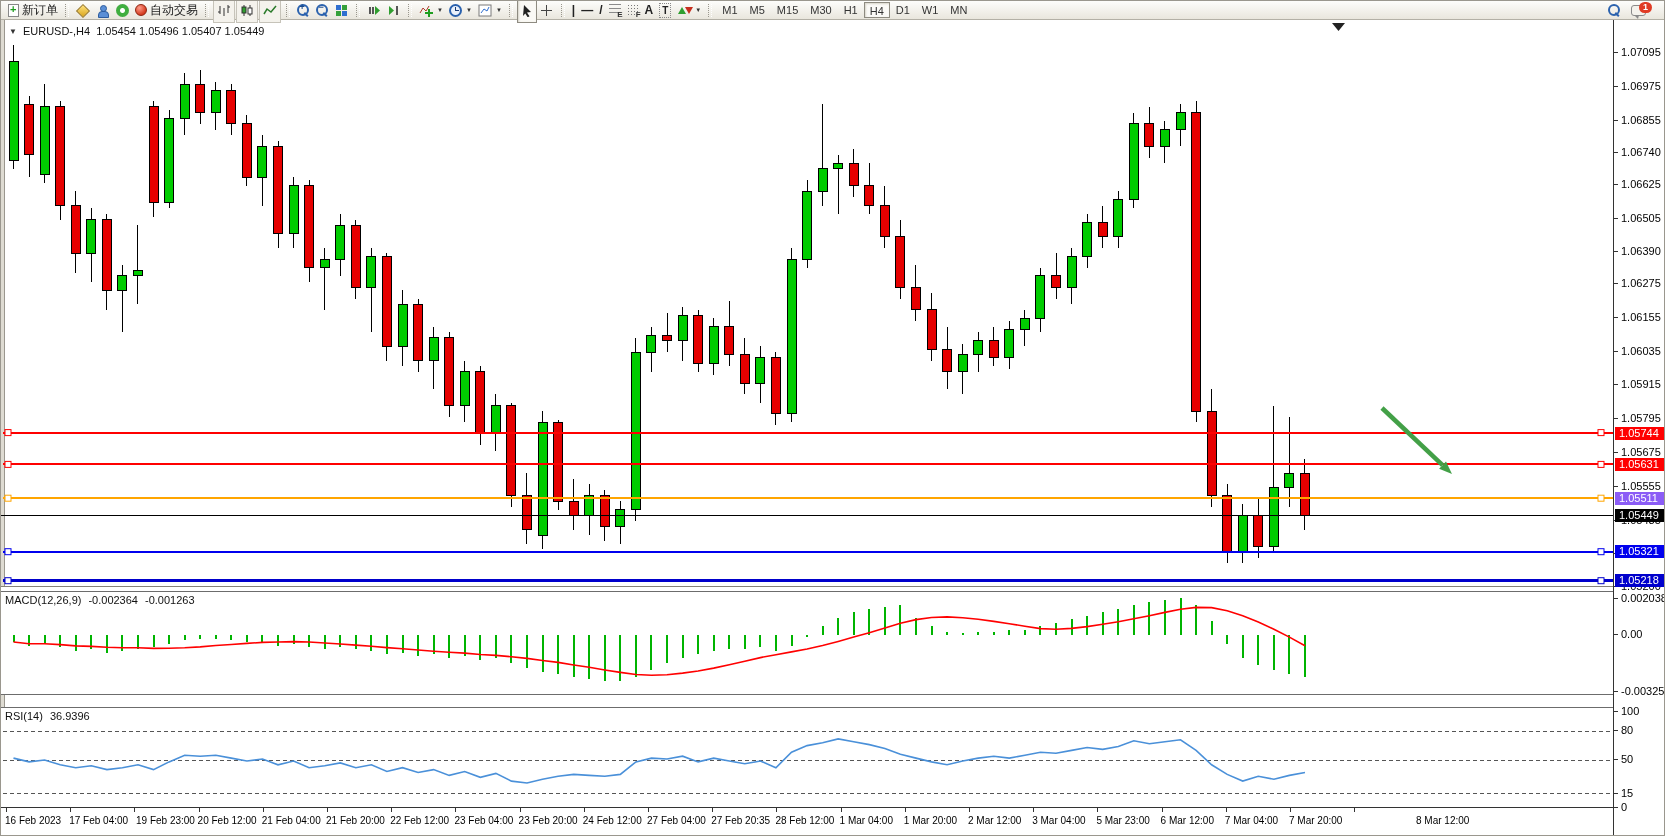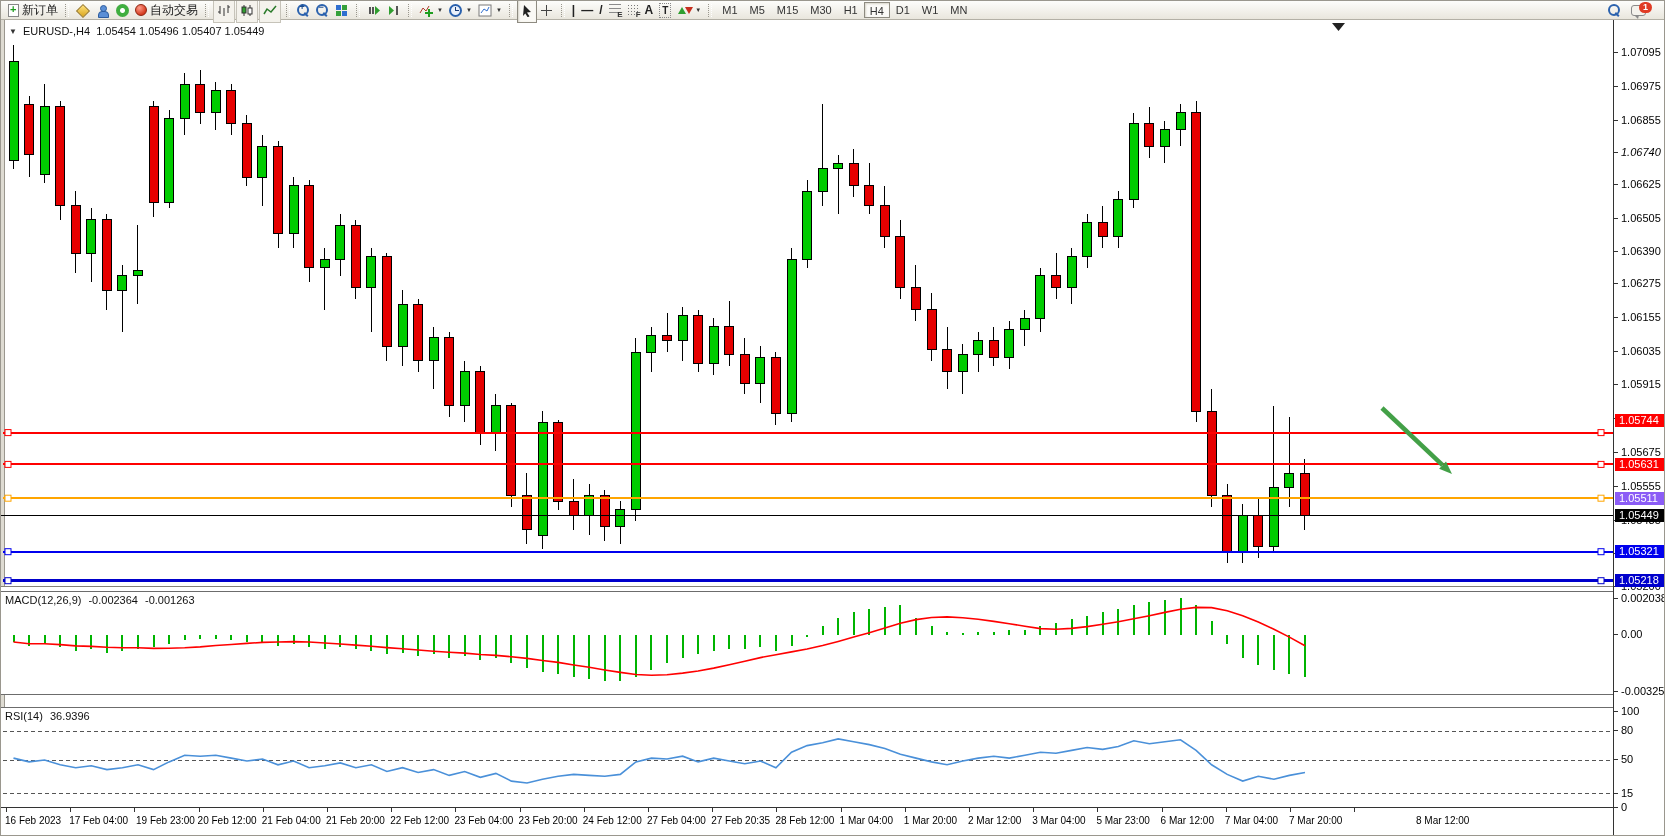--- a/index.html
+++ b/index.html
@@ -573,21 +573,21 @@
       <div class="tlabel" style="left: 1223.8px;">7 Mar 04:00</div>
       <div class="ttick" style="left: 1289px;"></div>
       <div class="tlabel" style="left: 1288px;">7 Mar 20:00</div>
       <div class="ttick" style="left: 1353.2px;"></div>
       <div class="tlabel" style="left: 1415px;">8 Mar 12:00</div>
     </div>
   <div id="price-axis">
       <div class="tick" style="top: 26px; text-align: center;">1.07095</div>
       <div class="tick" style="top: 59.8028px;">1.06975</div>
       <div class="tick" style="top: 93.6056px;">1.06855</div>
-      <div class="tick" style="top: 126px; font-style: italic;">1.06740</div>
+      <div class="tick" style="top: 126px;">1.06740</div>
       <div class="tick" style="top: 158.394px;">1.06625</div>
       <div class="tick" style="top: 192.197px;">1.06505</div>
       <div class="tick" style="top: 224.592px;">1.06390</div>
       <div class="tick" style="top: 256.986px;">1.06275</div>
       <div class="tick" style="top: 290.789px;">1.06155</div>
       <div class="tick" style="top: 324.592px;">1.06035</div>
       <div class="tick" style="top: 358.394px;">1.05915</div>
       <div class="tick" style="top: 392.197px;">1.05795</div>
       <div class="tick" style="top: 426px;">1.05675</div>
       <div class="tick" style="top: 459.803px;">1.05555</div>
@@ -595,20 +595,20 @@
       <div class="tick" style="top: 527.408px;">1.05315</div>
       <div class="tick" style="top: 559.803px;">1.05200</div>
       <div class="tick" style="top: 572.308px;">0.002038</div>
       <div class="tick" style="top: 608px;">0.00</div>
       <div class="tick" style="top: 665.023px;">-0.003256</div>
       <div class="tick" style="top: 685px;">100</div>
       <div class="tick" style="top: 704.2px;">80</div>
       <div class="tick" style="top: 733px;">50</div>
       <div class="tick" style="top: 766.6px;">15</div>
       <div class="tick" style="top: 781px;">0</div>
-      <div class="pbadge" style="top: 394px; background: rgb(255, 0, 0);">1.05744</div>
+      <div class="pbadge" style="top: 407px; background: rgb(255, 0, 0);">1.05744</div>
       <div class="pbadge" style="top: 437.894px; background: rgb(255, 0, 0);">1.05631</div>
       <div class="pbadge" style="top: 471.697px; background: #8b5cf6;">1.05511</div>
       <div class="pbadge" style="top: 525.218px; background: rgb(0, 0, 238);">1.05321</div>
       <div class="pbadge" style="top: 554.232px; background: rgb(0, 0, 204);">1.05218</div>
       <div class="pbadge" style="top: 489.162px; background: rgb(0, 0, 0);">1.05449</div>
     </div>
 </div>
 
 </body></html>

